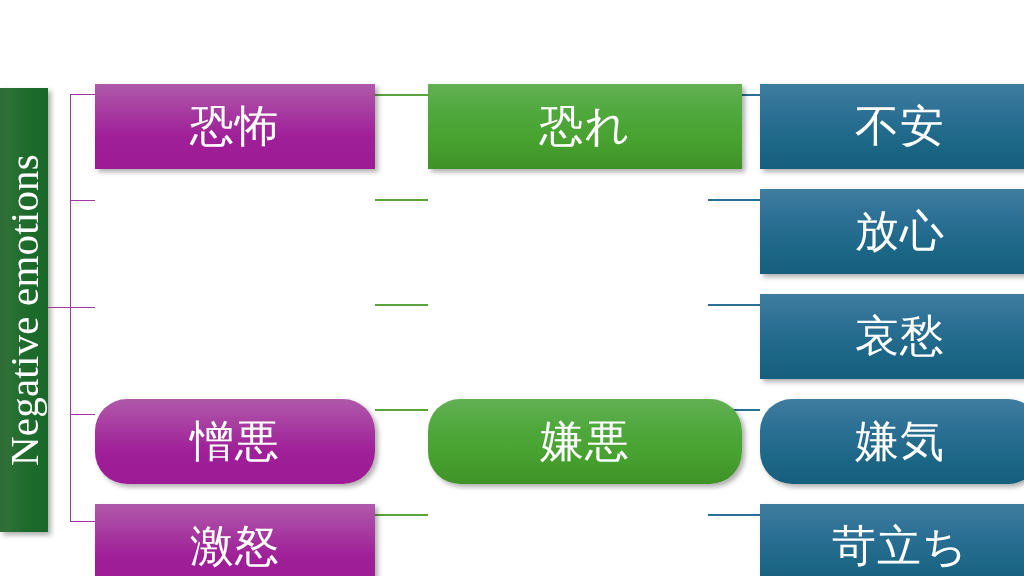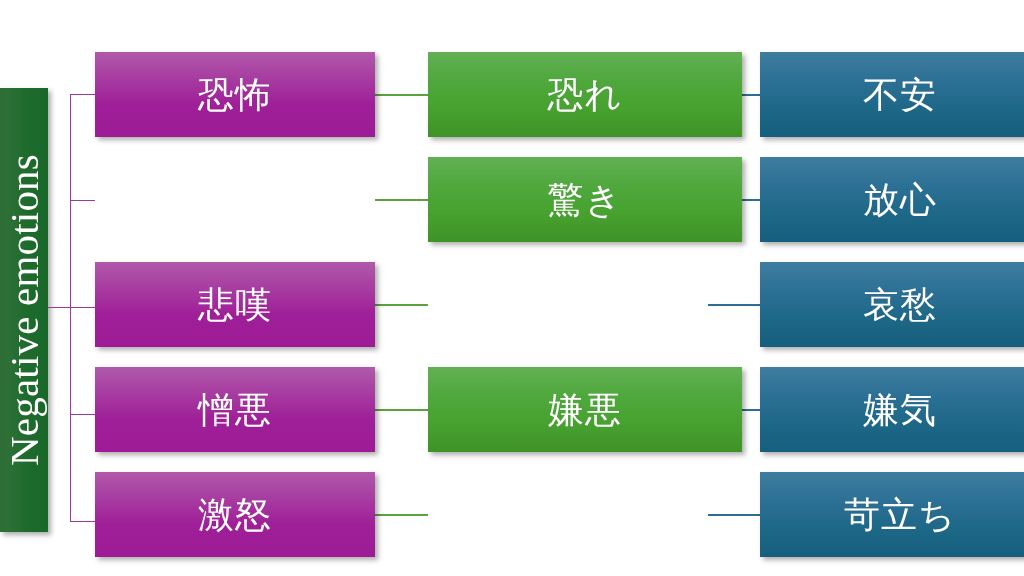--- a/index.html
+++ b/index.html
@@ -62,45 +62,46 @@
 
   
   .node {
     position: absolute;
     height: 85px;
     box-shadow: 3px 3px 5px rgba(0,0,0,0.32);
     display: flex;
     align-items: center;
     justify-content: center;
     color: #ffffff;
-    font-size: 36px;
+    font-size: 44px;
     line-height: 1;
     letter-spacing: 1px;
     text-shadow: 0 0 1px rgba(0,0,0,0.10);
+    margin-top: 32px;
   }
   .node-l1 {
     left: 95px;
     width: 280px;
     background: linear-gradient(to bottom, #b059aa 0%, #a83fa2 28%, #9f1f98 62%, #9d1c96 100%);
   }
   .node-l2 {
     left: 428px;
     width: 314px;
     background: linear-gradient(to bottom, #63b054 0%, #51a93f 30%, #47a22f 65%, #3f9227 100%);
   }
   .node-l3 {
     left: 760px;
     width: 280px;
     background: linear-gradient(to bottom, #3f7d9e 0%, #2d7196 32%, #1d6787 68%, #165e7d 100%);
   }
 
   .r0 { top: 52px; }
   .r1 { top: 157px; }
   .r2 { top: 262px; }
-  .r3 { top: 367px; }
+  .r3 { top: 367px; border-radius: 32px; }
   .r4 { top: 472px; }
 </style>
 </head>
 <body>
 
 <div id="stage">
 
   <div class="root-bar">
     <div class="root-bar-inner">Negative emotions</div>
   </div>
@@ -127,35 +128,29 @@
 
   <div class="link link-blue" style="left:708px; top:94px;  width:52px;"></div>
   <div class="link link-blue" style="left:708px; top:199px; width:52px;"></div>
   <div class="link link-blue" style="left:708px; top:304px; width:52px;"></div>
   <div class="link link-blue" style="left:708px; top:409px; width:52px;"></div>
   <div class="link link-blue" style="left:708px; top:514px; width:52px;"></div>
 
   <div class="node node-l1 r0">
     <span>恐怖</span>
   </div>
-  <div class="node node-l1 r2">
-    <span>悲嘆</span>
-  </div>
   <div class="node node-l1 r3">
     <span>憎悪</span>
   </div>
   <div class="node node-l1 r4">
     <span>激怒</span>
   </div>
 
   <div class="node node-l2 r0">
     <span>恐れ</span>
-  </div>
-  <div class="node node-l2 r1">
-    <span>驚き</span>
   </div>
   <div class="node node-l2 r3">
     <span>嫌悪</span>
   </div>
 
   <div class="node node-l3 r0">
     <span>不安</span>
   </div>
   <div class="node node-l3 r1">
     <span>放心</span>

